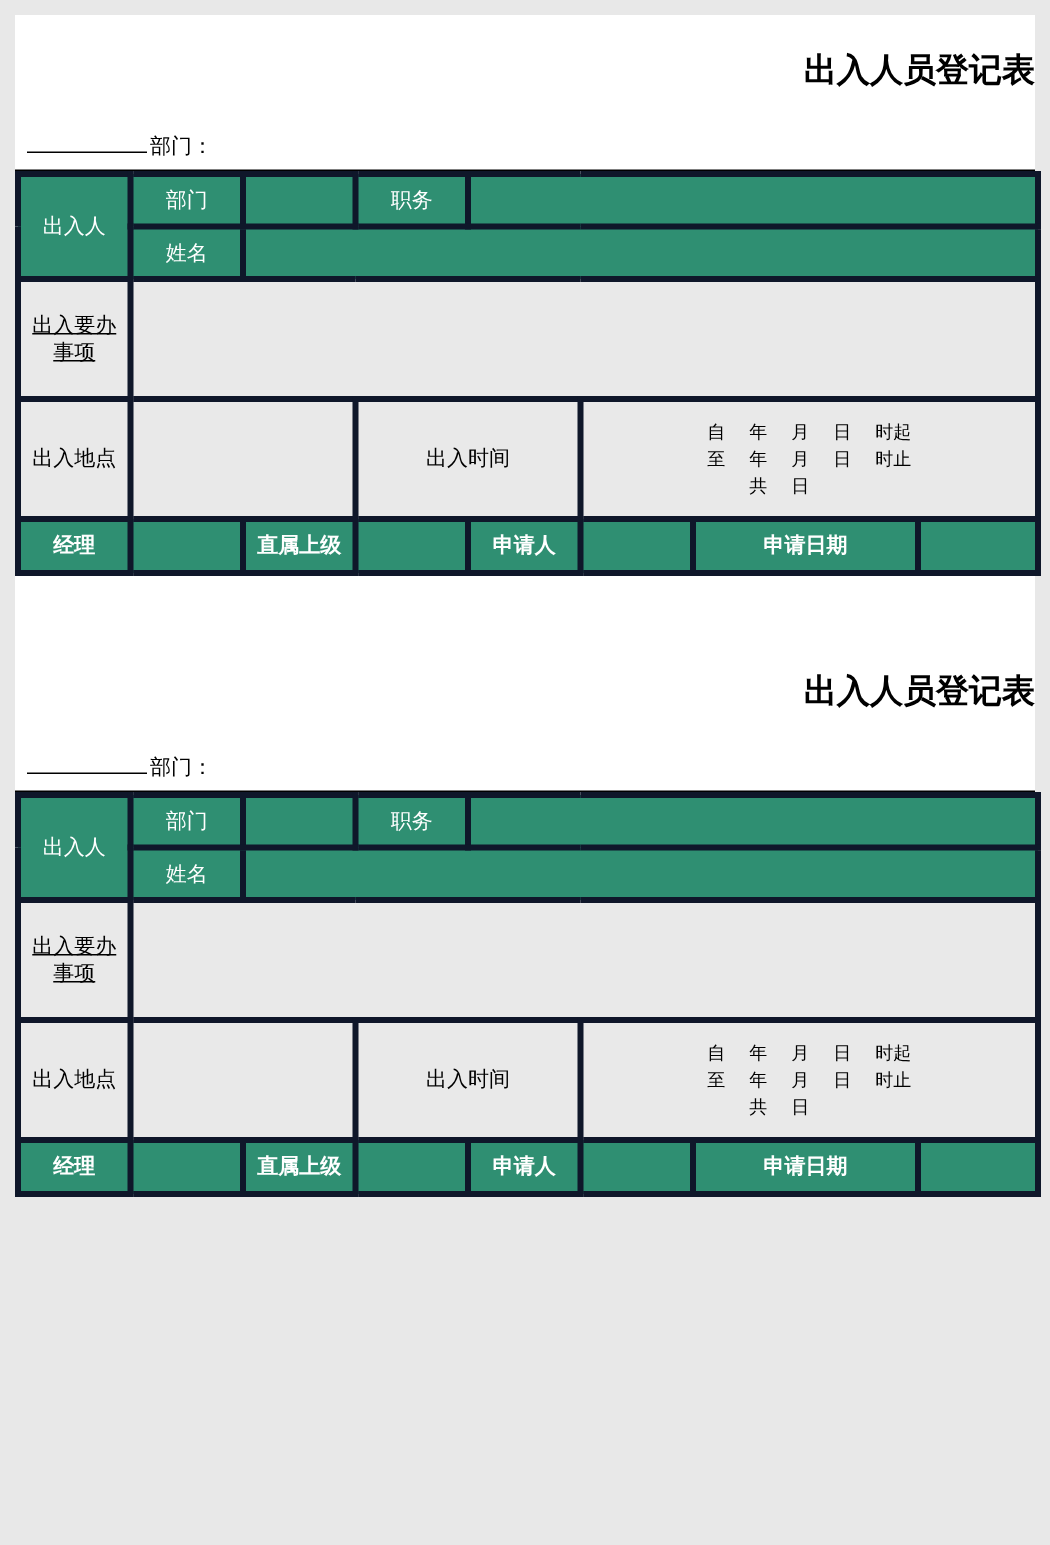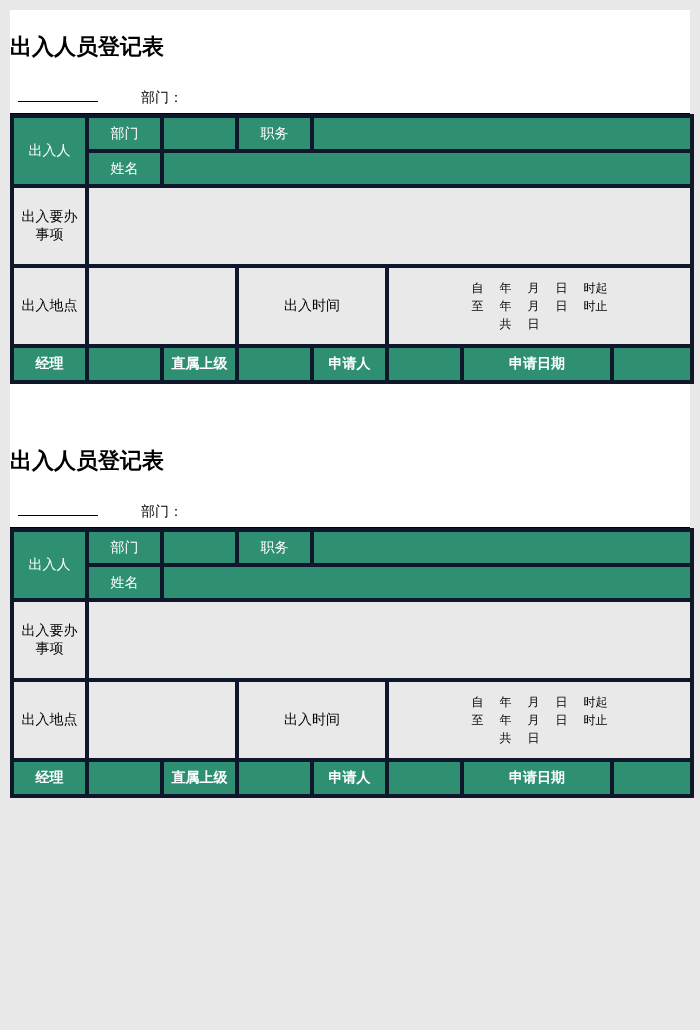--- a/index.html
+++ b/index.html
@@ -12,32 +12,31 @@
     .page {
       width: 680px;
       margin: 0 auto;
       background: #fff;
     }
     .form-block {
       width: 100%;
       background: #fff;
     }
     .title-row {
-      text-align: left;
+      text-align: right;
       padding: 22px 0 18px 0;
       font-size: 22px;
       font-weight: bold;
       color: #000;
     }
     .dept-row {
       padding: 6px 0 6px 8px;
       border-bottom: 1px solid #000;
       display: flex;
       align-items: baseline;
-      gap: 41px;
     }
     .dept-line {
       display: inline-block;
       border-bottom: 1px solid #000;
       width: 80px;
       height: 16px;
       margin-right: 2px;
     }
     table {
       width: 100%;
@@ -52,21 +51,21 @@
     }
     .green {
       background: #2f8f72;
       color: #fff;
     }
     .grey {
       background: #e9e9e9;
       color: #000;
     }
     .h35 { height: 35px; }
-    .h65 { height: 80px; }
+    .h65 { height: 80px; text-decoration: underline; }
     .h80 { height: 80px; }
     .row-sig td { height: 36px; font-weight: bold; }
 
     .time-cell {
       font-size: 12px;
       line-height: 18px;
       padding: 6px 8px;
       text-align: left;
     }
     .time-inner {

